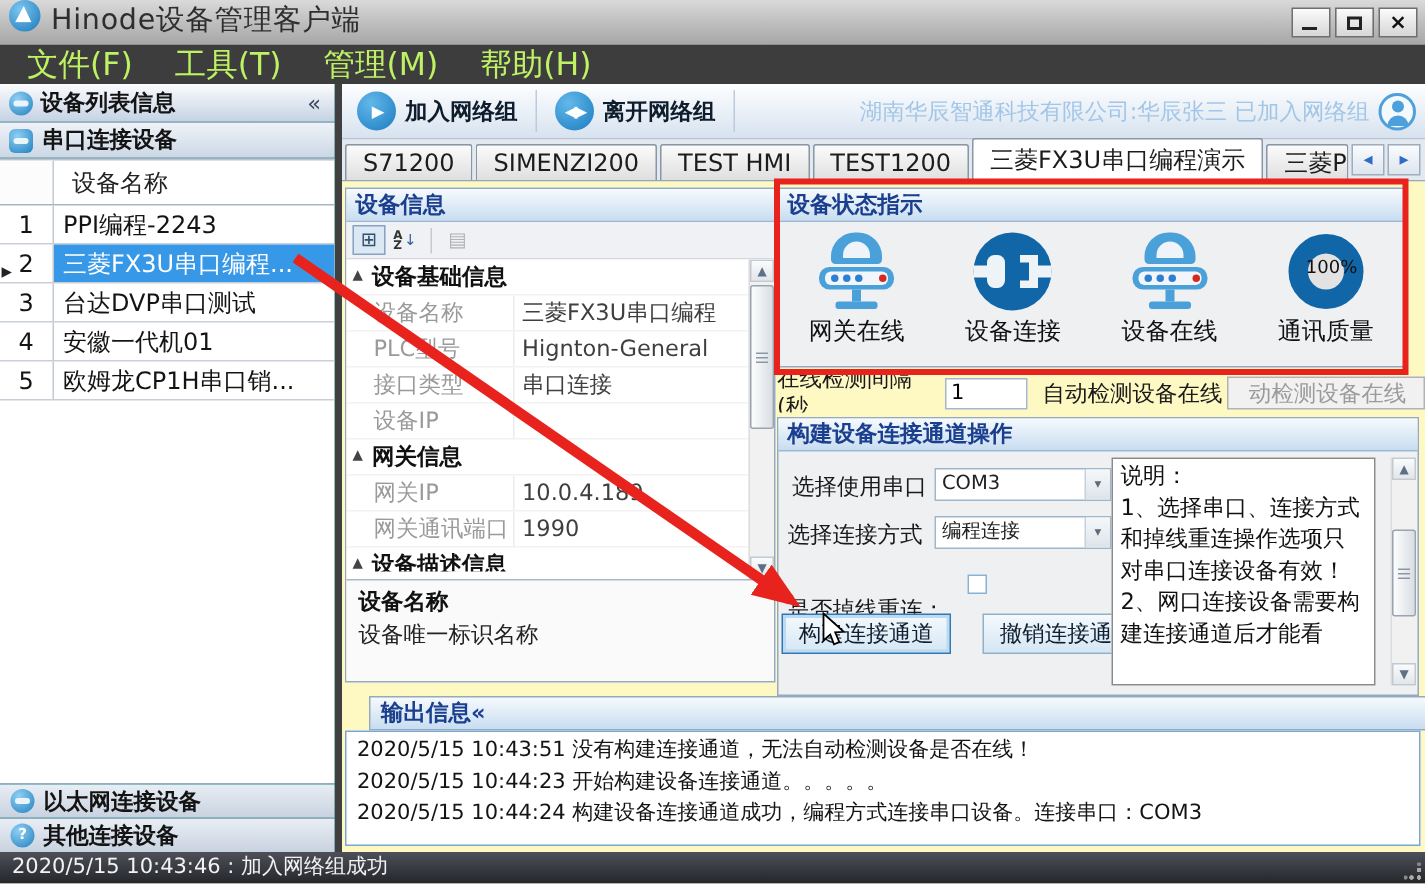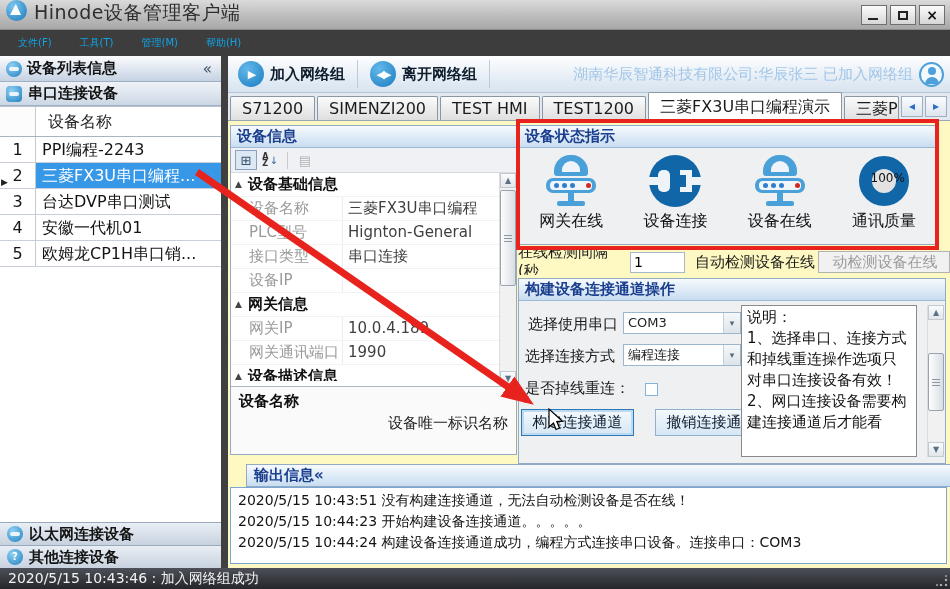--- a/index.html
+++ b/index.html
@@ -20,25 +20,25 @@
   .wbtn { width:26px; height:20px; background:linear-gradient(180deg,#fbfbfb,#d6d6d6);
     border:1px solid #6f6f6f; display:flex; align-items:center; justify-content:center;
     font-size:12px; color:#111; position:relative; }
   .wbtn .minbar { position:absolute; left:6px; bottom:4px; width:10px; height:2px; background:#222; }
   .wbtn .maxbox { width:10px; height:9px; border:2px solid #222; }
   .wbtn .xg { font-size:14px; font-weight:bold; line-height:1; }
 
   
   .menubar { position:absolute; left:0; top:30px; width:950px; height:26px; background:#3d3d3d;
     display:flex; align-items:center; padding-left:4px; }
-  .menu-item { color:#0ea5e9; font-size:10px; padding:0 14px; line-height:26px; }
+  .menu-item { color:#bef264; font-size:21px; padding:0 14px; line-height:26px; }
 
   
   .sidebar { position:absolute; left:0; top:56px; width:228px; height:512px; background:#14b8a6;
-    border-right:7px solid #404040; display:flex; flex-direction:column; }
+    border-right:5px solid #404040; display:flex; flex-direction:column; }
   .sb-header { height:26px; background:linear-gradient(180deg,#fbfcfe,#c5d2e3);
     border-bottom:1px solid #9fb0c4; display:flex; align-items:center; padding:0 6px; flex:0 0 auto; }
   .sb-header .lbl { font-weight:bold; font-size:15px; color:#141414; margin-left:5px; flex:1; }
   .sb-collapse { font-size:15px; color:#3a4a5e; padding:0 3px; }
   .grp-ico { width:16px; height:16px; border-radius:50%;
     background:radial-gradient(circle at 35% 30%,#8fd0f4,#2280bf); position:relative; flex:0 0 auto; }
   .grp-ico.sq { border-radius:4px; }
   .grp-ico i { position:absolute; left:3px; top:6px; width:10px; height:4px; background:#eaf4fb; border-radius:2px; }
   .grp-ico .q { position:absolute; left:0; top:0; width:16px; height:16px; color:#fff; font-size:10px;
     font-weight:bold; text-align:center; line-height:16px; background:none; }
@@ -130,21 +130,21 @@
   .vsb { position:absolute; top:0; right:0; bottom:0; width:17px; background:#f1f1f1; border-left:1px solid #dcdcdc; }
   .vsb .up,.vsb .dn2 { position:absolute; left:0; width:16px; height:15px;
     background:linear-gradient(180deg,#fafbfc,#e2e6ea); border:1px solid #c3c9d0;
     color:#5d7186; font-size:8px; text-align:center; line-height:14px; }
   .vsb .up { top:0; } .vsb .dn2 { bottom:0; }
   .vsb .thumb { position:absolute; left:0; width:16px; background:linear-gradient(90deg,#fdfdfd,#d9dee4);
     border:1px solid #9aa4b0; border-radius:2px; }
   .vsb .thumb i { display:block; margin:0 auto; width:8px; border-top:1px solid #8b97a5; margin-top:2px; }
   .pg-desc { flex:1; background:#fafafa; border-top:1px solid #aeb8c4; padding:5px 8px; }
   .pg-desc .t { font-weight:bold; font-size:15px; color:#111; }
-  .pg-desc .d { font-size:15px; color:#222; margin-top:3px;text-align:right; }
+  .pg-desc .d { font-size:15px; color:#222; margin-top:3px; }
 
   
   #statpanel { left:290px; top:4px; width:419px; height:120px; background:#eef0f2; }
   .ind-row { flex:1; display:flex; align-items:flex-start; padding-top:5px; }
   .ind { width:25%; display:flex; flex-direction:column; align-items:center; }
   .ind .lbl { font-size:16px; color:#111; margin-top:2px; }
   .ri { width:56px; height:56px; position:relative; }
   .ri-arch { position:absolute; left:11px; top:2px; width:34px; height:21px; background:#4aa0d8;
     border-radius:16px 16px 3px 3px; }
   .ri-archin { position:absolute; left:8px; top:6px; width:18px; height:11px; background:#eef4f9;
@@ -448,21 +448,21 @@
           <span class="fr" style="left:9px; top:14px;">选择使用串口</span>
           <div class="combo" style="left:104px; top:11px;">
             <span class="val">COM3</span>
             <span class="arr">▾</span>
           </div>
           <span class="fr" style="left:6px; top:46px;">选择连接方式</span>
           <div class="combo" style="left:104px; top:43px;">
             <span class="val">编程连接</span>
             <span class="arr">▾</span>
           </div>
-          <span class="fr" style="left:6px; top:78px;">是否掉线重连：</span>
+          <span class="fr" style="left:6px; top:96px;">是否掉线重连：</span>
           <span class="chk" style="left:126px; top:82px;"></span>
           <button class="cbtn focus" style="left:2px; top:108px; width:113px;">构建连接通道</button>
           <button class="cbtn" style="left:136px; top:108px; width:113px;">撤销连接通道</button>
           <div class="note">说明：
 1、选择串口、连接方式和掉线重连操作选项只对串口连接设备有效！
 2、网口连接设备需要构建连接通道后才能看</div>
           <div class="vsb" style="left:408px; right:auto; top:4px; bottom:6px; width:17px;">
             <div class="up">▲</div>
             <div class="thumb" style="top:48px; height:58px;">
                 <i style="margin-top:25px;"></i>

